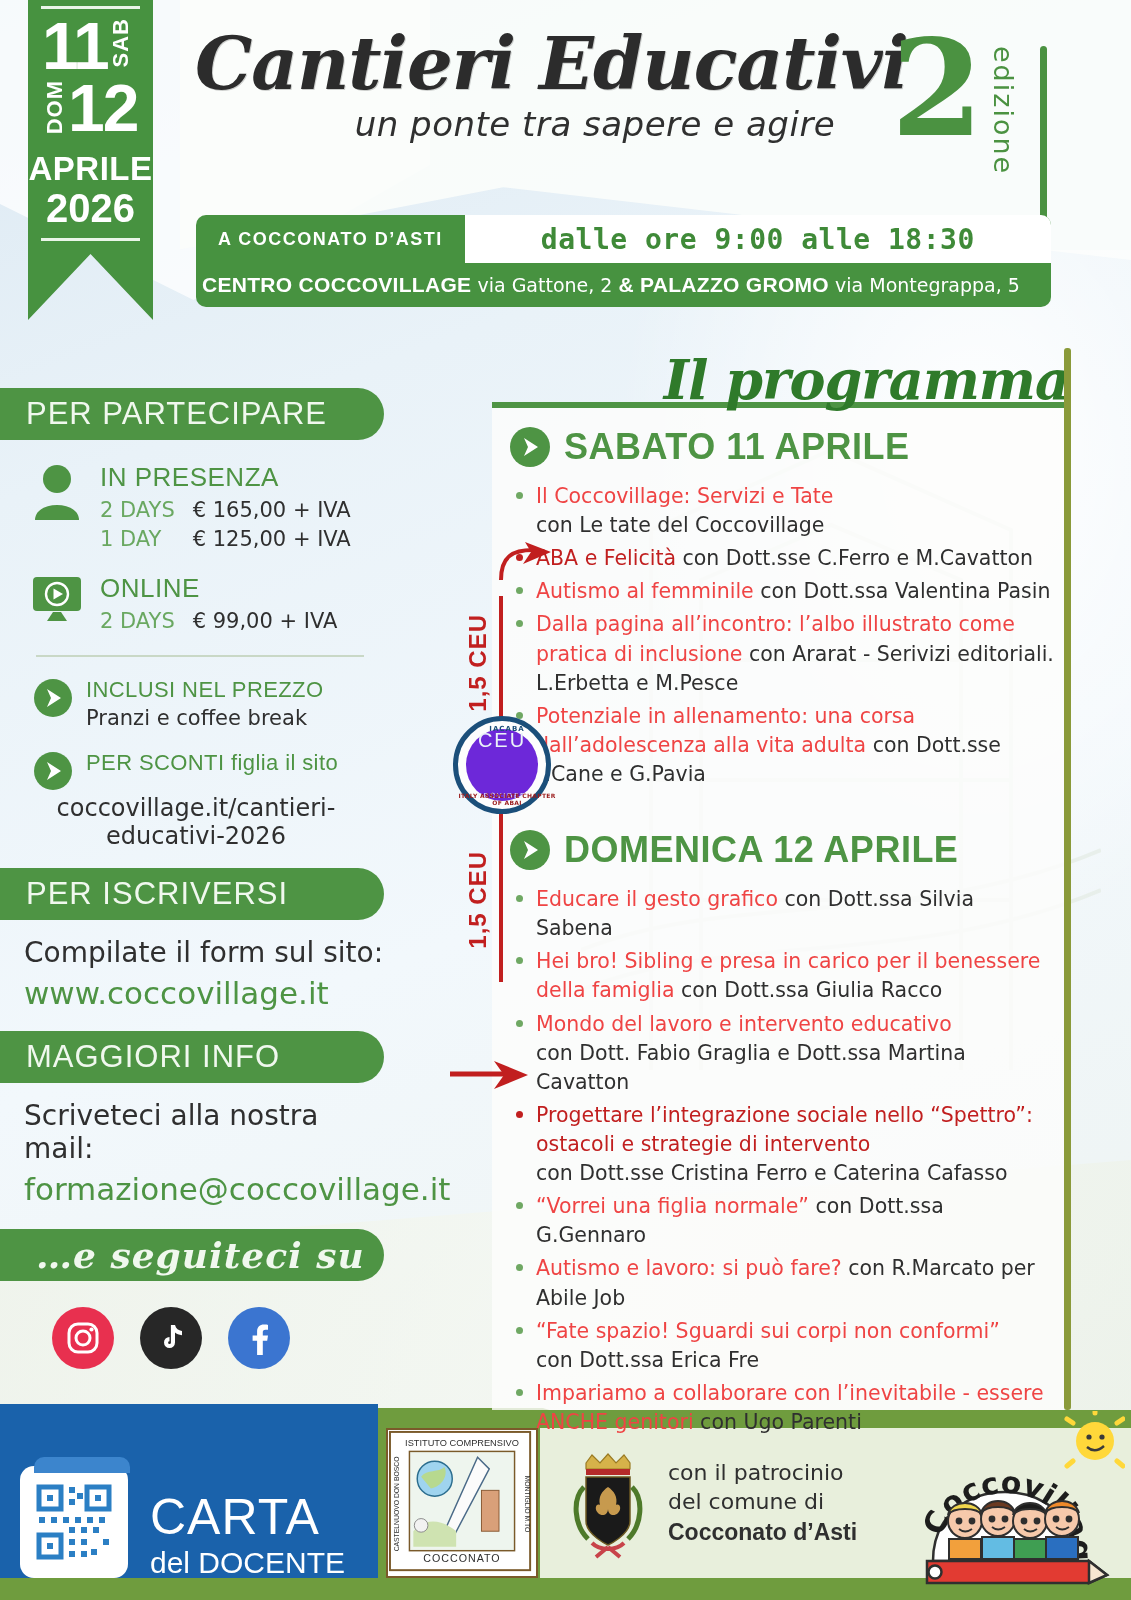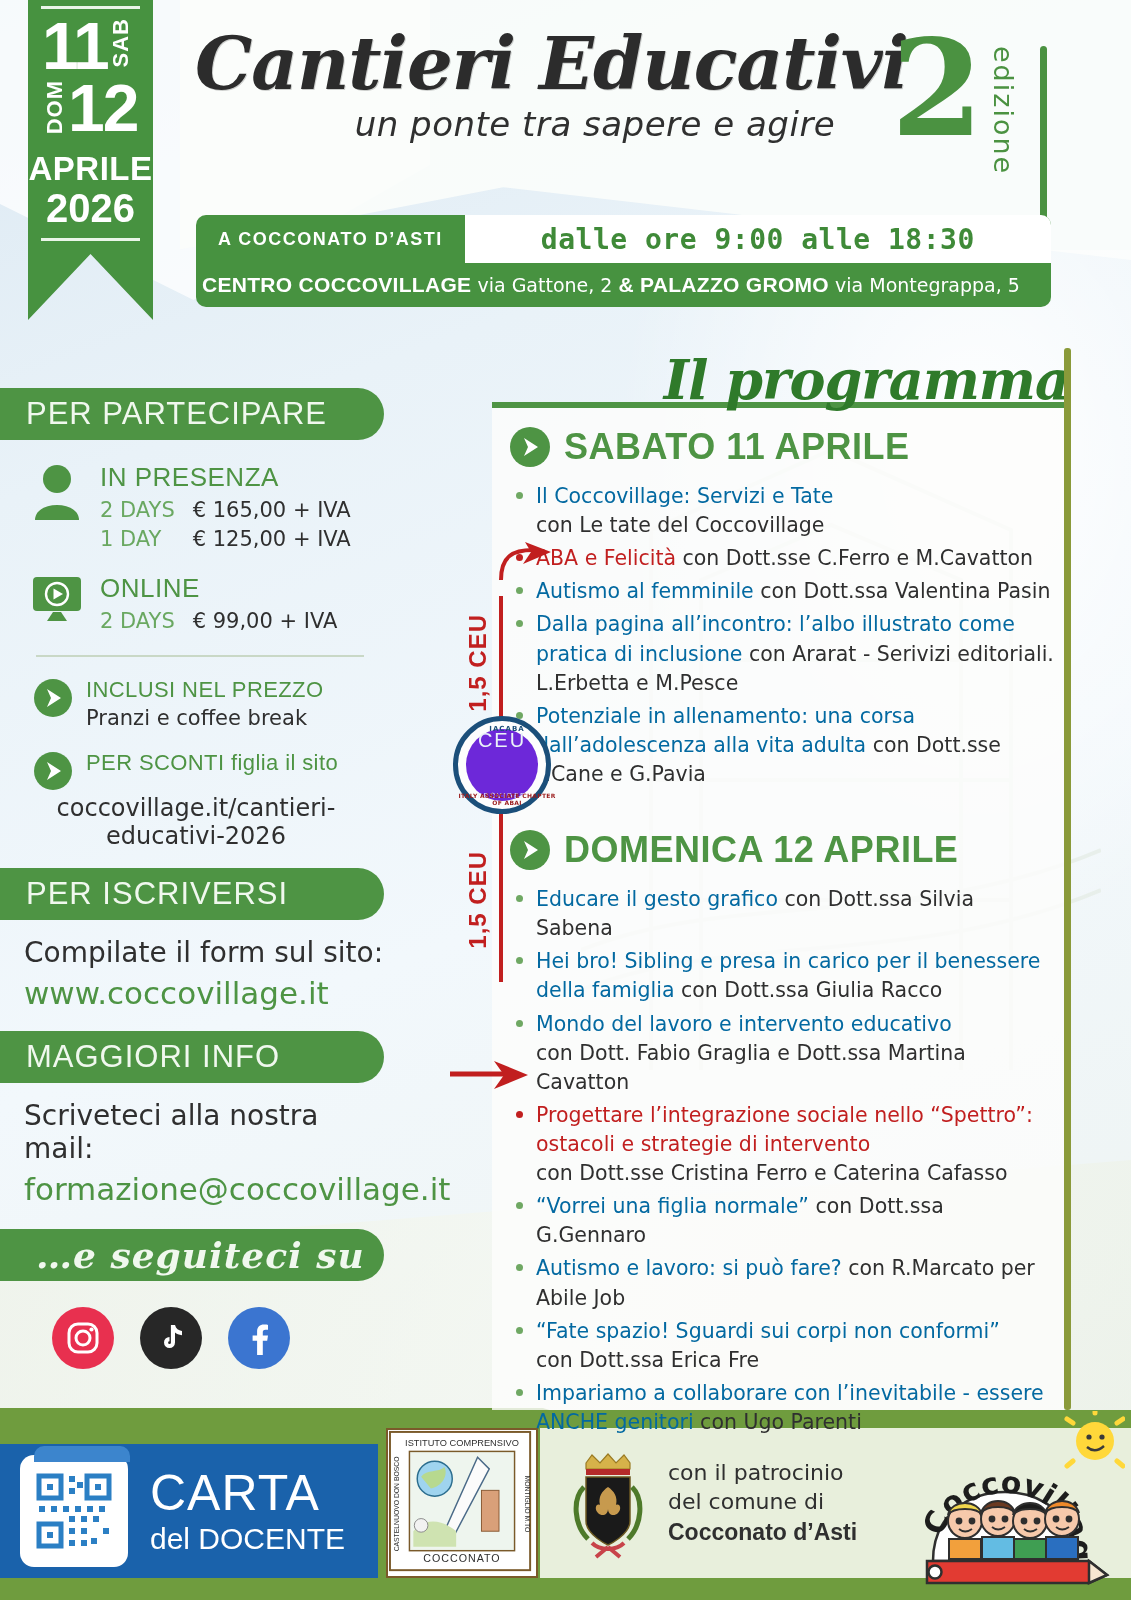--- a/index.html
+++ b/index.html
@@ -112,21 +112,21 @@
   .day-head{display:flex;align-items:center;gap:14px;padding:18px 0 0 18px;}
   .day-head .chev{width:40px;height:40px;flex:0 0 40px;margin-top:0;}
   .day-head .dh-txt{color:#4e9444;font-family:"Liberation Sans",sans-serif;
     font-weight:700;font-size:36px;letter-spacing:.5px;}
 
   ul.items{list-style:none;margin:14px 0 0 0;padding:0 10px 0 44px;}
   ul.items li{position:relative;margin-bottom:4px;font-size:20.5px;line-height:1.42;color:#2f2f2f;}
   ul.items li::before{content:"";position:absolute;left:-20px;top:10px;width:7px;height:7px;
     border-radius:50%;background:#6fa863;}
   ul.items li.hl::before{background:#c11f1f;}
-  ul.items li .t{color:#0369a1;}
+  ul.items li .t{color:#ef4444;}
   ul.items li.hl .t{color:#c11f1f;}
   ul.items li .w{color:#2f2f2f;}
 
   
   .rail{position:absolute;left:466px;top:556px;width:70px;height:430px;z-index:8;}
   .rail-line{position:absolute;left:33px;top:40px;width:4px;height:386px;background:#c11f1f;}
   .ceu-lab{position:absolute;left:-2px;color:#c11f1f;font-family:"Liberation Sans",sans-serif;
     font-weight:700;font-size:24px;letter-spacing:1px;
     writing-mode:vertical-rl;transform:rotate(180deg);}
   .ceu-lab.a{top:58px;} .ceu-lab.b{top:295px;}
@@ -138,22 +138,22 @@
   .ceu-inner .c2{font-size:7px;letter-spacing:1.6px;margin-top:2px;}
   .ceu-top{position:absolute;top:4px;left:0;width:98px;text-align:center;font-size:7px;color:#1b4f7a;letter-spacing:1px;font-weight:700;}
   .ceu-bot{position:absolute;bottom:3px;left:0;width:98px;text-align:center;font-size:6px;color:#9b1b1b;letter-spacing:.3px;font-weight:700;}
 
   .arrow-red{position:absolute;z-index:9;}
 
   
   .foot-green{position:absolute;left:0;bottom:0;width:1131px;height:190px;background:#6f9c3e;z-index:3;}
   .foot-green2{position:absolute;left:0;bottom:150px;width:1131px;height:42px;background:#6f9c3e;z-index:3;
     clip-path:polygon(0 0,48% 0,60% 100%,0 100%);}
-  .carta{position:absolute;left:0;bottom:22px;width:378px;height:134px;background:#1a62ab;z-index:6;
-    display:flex;align-items:center;}
+  .carta{position:absolute;left:0;bottom:22px;width:378px;height:174px;background:#1a62ab;z-index:6;
+    display:flex;align-items:flex-end;}
   .qr-card{width:108px;height:112px;background:#fff;border-radius:14px;margin-left:20px;
     display:flex;align-items:center;justify-content:center;position:relative;}
   .qr-card::before{content:"";position:absolute;left:14px;top:-9px;width:96px;height:16px;background:#3c85cd;border-radius:10px 10px 0 0;}
   .carta-txt{margin-left:22px;color:#fff;font-family:"Liberation Sans",sans-serif;line-height:1;}
   .carta-txt .c-a{font-size:50px;letter-spacing:1px;}
   .carta-txt .c-b{font-size:30px;margin-top:6px;}
   .ic-logo{position:absolute;left:386px;bottom:22px;width:152px;height:150px;background:#fff;z-index:6;
     border:2px solid #7a5a2a;}
   .patroc{position:absolute;left:540px;bottom:22px;width:591px;height:150px;background:#e8efdc;z-index:5;
     display:flex;align-items:center;}

